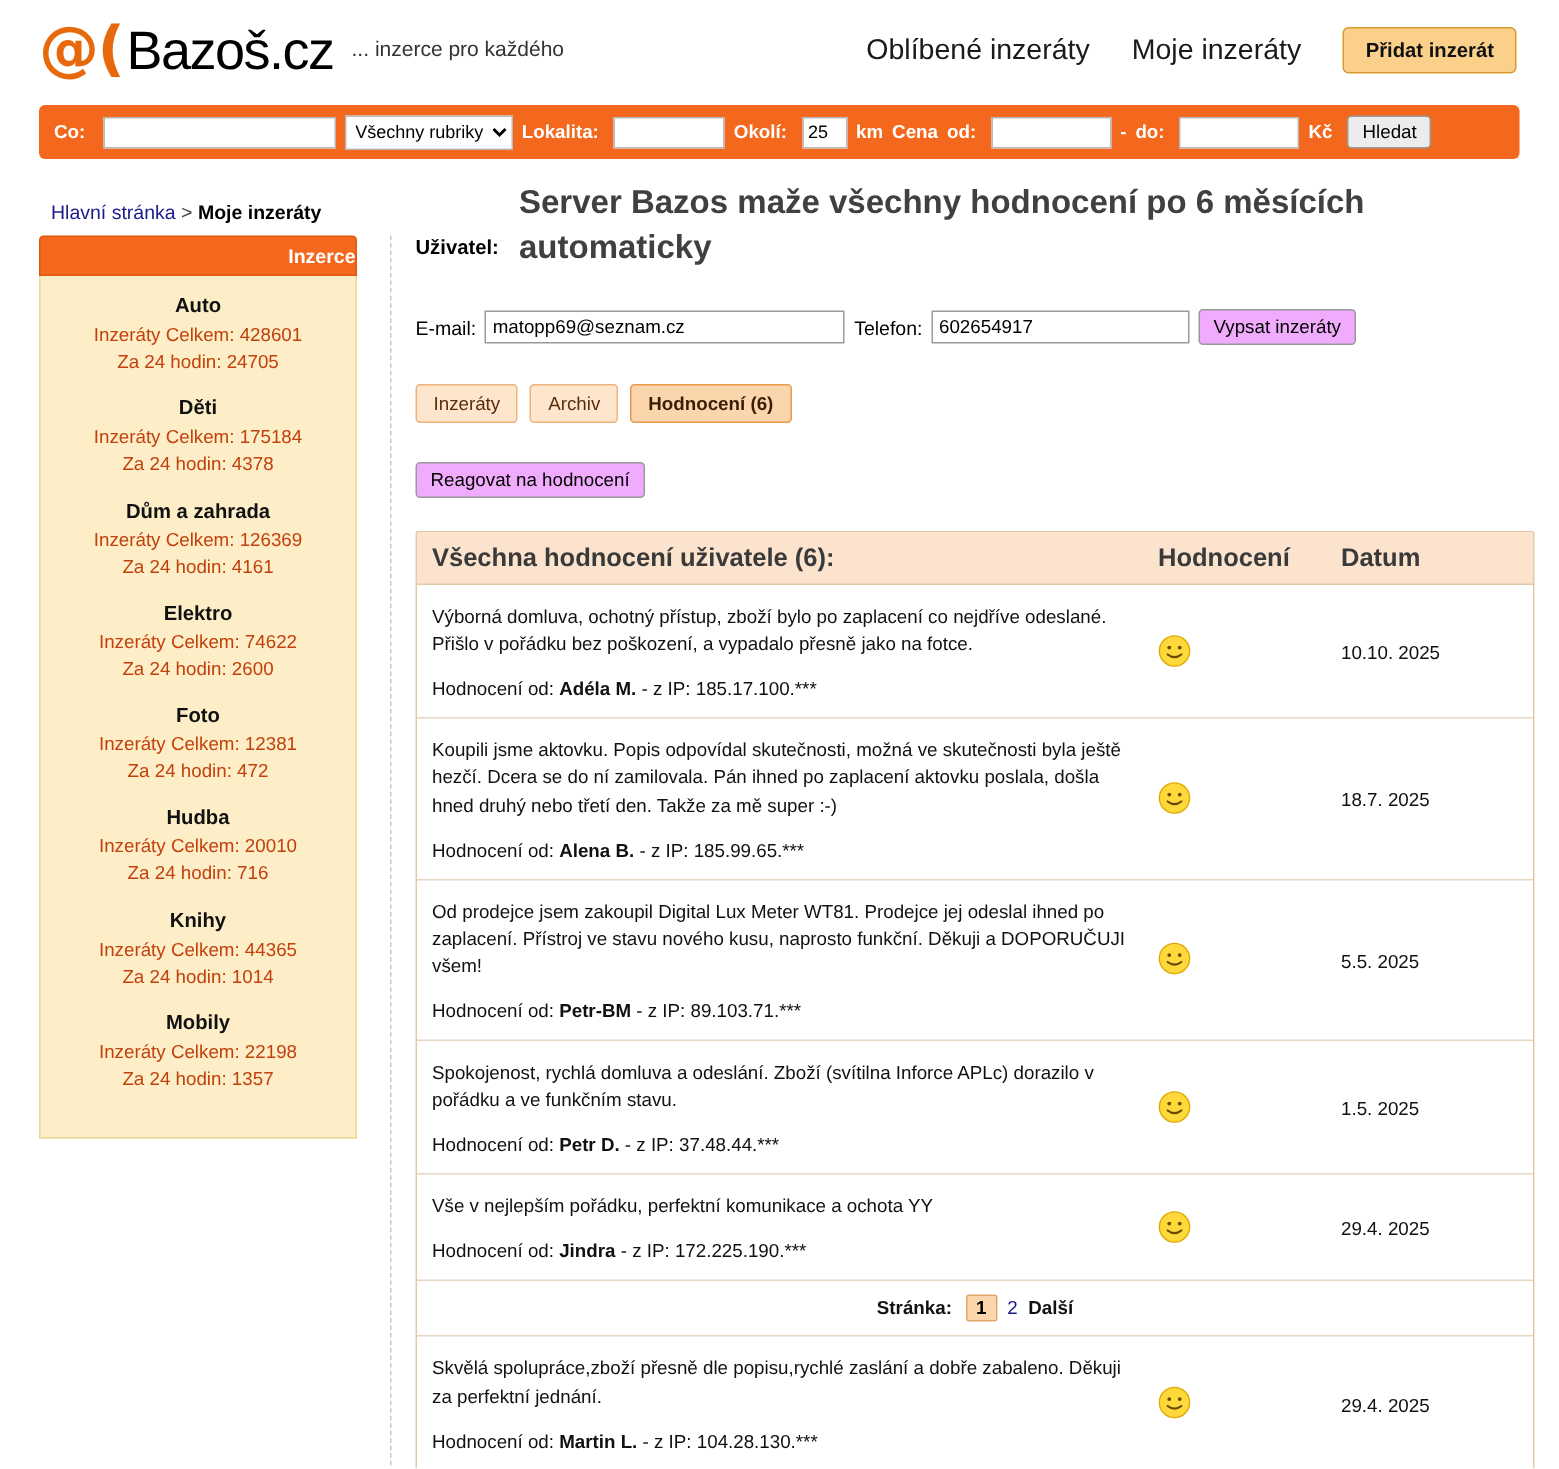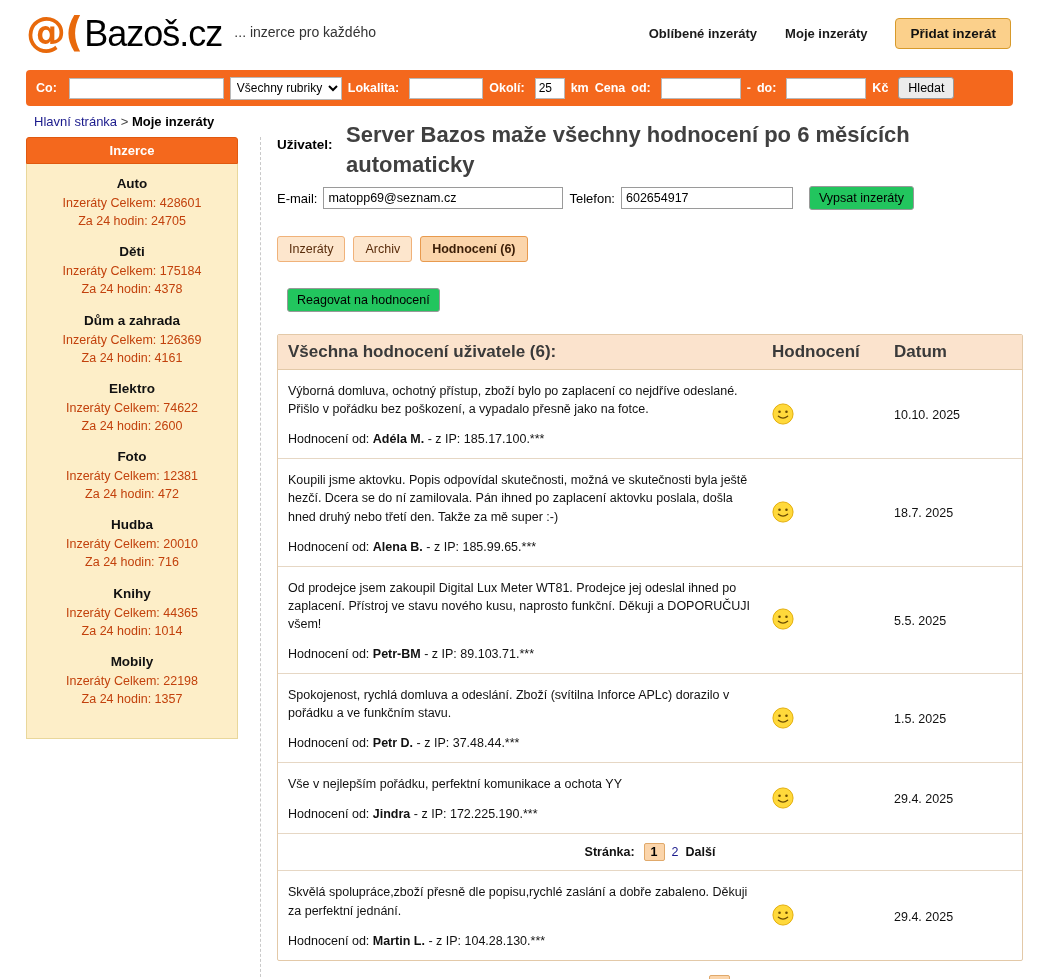--- a/index.html
+++ b/index.html
@@ -53,22 +53,22 @@
     position: relative;
     top: -2px;
   }
   .header-nav {
     margin-left: auto;
     display: flex;
     align-items: center;
     gap: 28px;
   }
   .header-nav a {
-    font-size: 13px;
-    font-weight: bold;
+    font-size: 19px;
+    font-weight: normal;
     color: #1a1a1a;
     text-decoration: none;
   }
   .btn-add {
     background: #fbd08b;
     border: 1px solid #d79a2b;
     border-radius: 4px;
     padding: 7px 14px;
     font-size: 13.5px;
     font-weight: bold;
@@ -121,21 +121,21 @@
     font-size: 12.5px;
     padding: 3px 9px;
     color: #000;
     cursor: pointer;
     font-family: "Liberation Sans", sans-serif;
     margin-left: 4px;
   }
 
   
   .breadcrumb {
-    margin: 8px 0 0 34px;
+    margin: 28px 0 0 34px;
     font-size: 13px;
   }
   .breadcrumb a { color: #1a1a8c; text-decoration: none; }
   .breadcrumb .sep { color: #444; }
   .breadcrumb .current { font-weight: bold; color: #000; }
 
   
   .banner {
     position: absolute;
     left: 346px;
@@ -155,21 +155,21 @@
   .sidebar {
     width: 212px;
     margin-left: 26px;
     flex: none;
   }
   .sidebar-header {
     background: #f4681d;
     color: #fff;
     font-weight: bold;
     font-size: 13px;
-    text-align: center;
+    text-align: right;
     padding: 5px 0;
     border-radius: 3px 3px 0 0;
     border: 1px solid #e0590f;
   }
   .sidebar-box {
     background: #fdeec8;
     border: 1px solid #e9d79b;
     border-top: none;
     padding: 12px 6px 16px 6px;
     text-align: center;
@@ -211,29 +211,28 @@
   .user-form input {
     height: 22px;
     border: 1px solid #9a9a9a;
     font-size: 12.5px;
     padding: 1px 4px;
     font-family: Liberation Sans, sans-serif;
   }
   #email-field { width: 240px; }
   #phone-field { width: 172px; }
   .btn-gray {
-    background: #22c55e;
+    background: #f0abfc;
     border: 1px solid #999;
     border-radius: 3px;
     font-size: 12.5px;
     padding: 4px 9px;
     cursor: pointer;
     font-family: "Liberation Sans", sans-serif;
     color: #000;
-    margin-left: 10px;
   }
 
   .tabs {
     display: flex;
     gap: 8px;
     margin-bottom: 26px;
   }
   .tab {
     background: #fde6cd;
     border: 1px solid #f0b27a;

